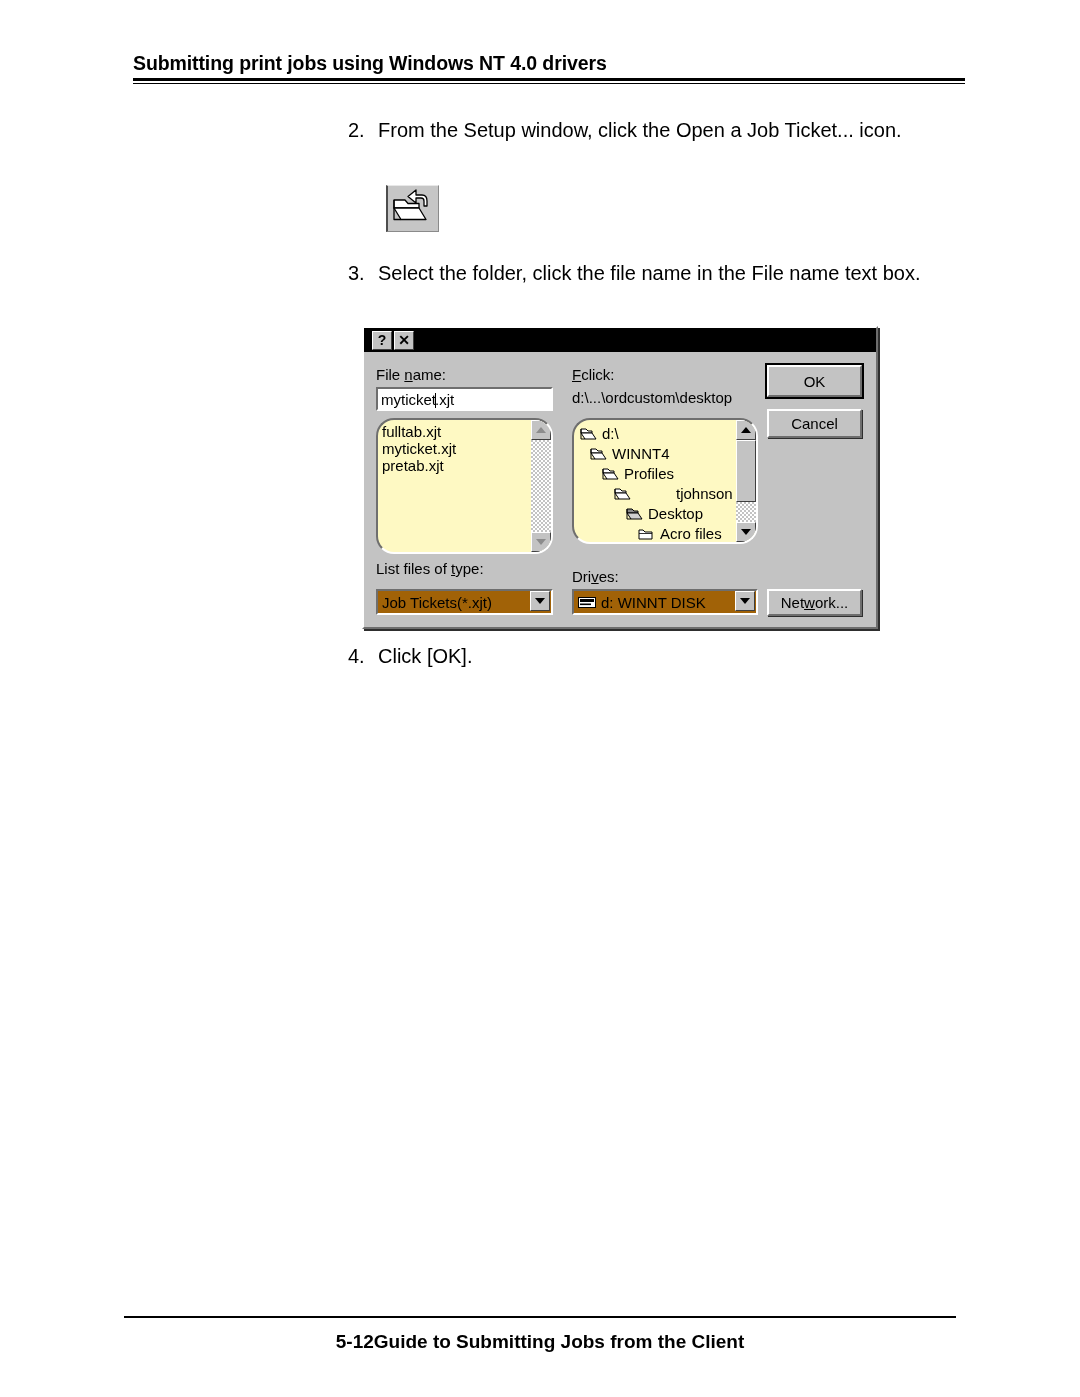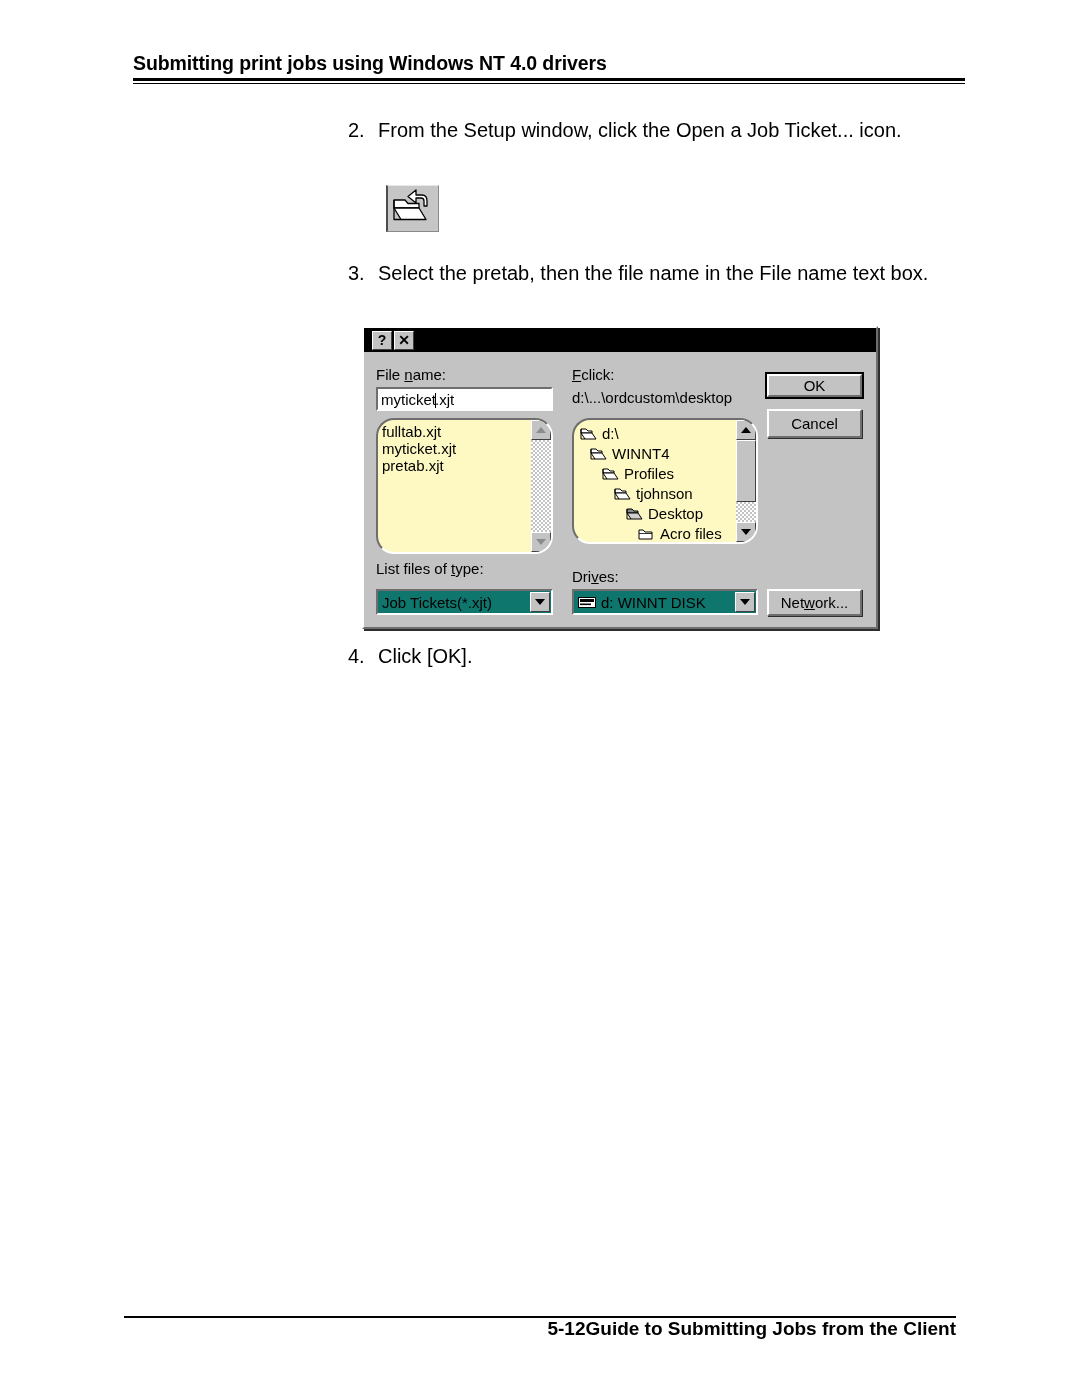--- a/index.html
+++ b/index.html
@@ -44,22 +44,23 @@
     position: absolute;
     left: 124px;
     top: 1316px;
     width: 832px;
   }
   .footer-rule {
     height: 2px;
     background: #000;
   }
   .footer-row {
-    display: flex;
-    justify-content: flex-end;
+    margin-top: 13px;
+    display: flex;
+    justify-content: center;
     align-items: baseline;
     font-size: 19px;
     font-weight: bold;
   }
 
   
   .step {
     position: absolute;
     display: flex;
     font-size: 20px;
@@ -254,28 +255,27 @@
     border-right: 5px solid transparent;
   }
   .arr.up { border-bottom: 6px solid #000; }
   .arr.down { border-top: 6px solid #000; }
   .arr.up.dis { border-bottom-color: #8c8c8c; }
   .arr.down.dis { border-top-color: #8c8c8c; }
 
   
   .combo {
     position: absolute;
-    background: #0f766e;
+    background: #a16207;
     border-top: 2px solid #6e6e6e;
     border-left: 2px solid #6e6e6e;
     border-right: 2px solid #ffffff;
     border-bottom: 2px solid #ffffff;
     box-sizing: border-box;
     display: flex;
-    align-items: center;
   }
   .combo .cval {
     flex: 1;
     font-size: 15px;
     padding-left: 4px;
     white-space: nowrap;
     display: flex;
     align-items: center;
     gap: 5px;
   }
@@ -330,21 +330,21 @@
   <svg width="49" height="43" viewBox="0 0 49 43">
     <path d="M28 4 L28 9 L34 9 Q39 9 39 15 L39 20 L36 20 L36 15 Q36 12 33 12 L28 12 L28 17 L20 10.5 Z" fill="#ffffff" stroke="#000000" stroke-width="1.3" stroke-linejoin="round"></path>
     <path d="M6 14 L17 14 L20 17.5 L31 17.5 L31 22 L6 22 Z" fill="#ffffff" stroke="#000000" stroke-width="1.3" stroke-linejoin="round"></path>
     <path d="M6 22 L31 22 L38 33.5 L13 33.5 Z" fill="#ffffff" stroke="#000000" stroke-width="1.3" stroke-linejoin="round"></path>
     <path d="M6 14 L6 33.5 L13 33.5" fill="none" stroke="#000000" stroke-width="1.3" stroke-linejoin="round"></path>
   </svg>
 </div>
 
 <div class="step" id="step3">
   <span class="num">3.</span>
-  <span class="txt">Select the pretab, then the file name in the File name text box.</span>
+  <span class="txt">Select the folder, click the file name in the File name text box.</span>
 </div>
 
 <div class="dialog">
 
   <div class="titlebar">
     <div class="tb-btn">?</div>
     <div class="tb-btn">✕</div>
   </div>
 
   <div class="dlg-body">
@@ -412,21 +412,21 @@
 
         <div class="row" style="padding-left:22px;">
           <svg width="17" height="13" viewBox="0 0 17 13">
             <path d="M1 2 L6 2 L8 4 L12 4 L12 6 L1 6 Z" fill="#ffffff" stroke="#000" stroke-width="1"></path>
             <path d="M1 6 L12 6 L16 12 L5 12 Z" fill="#ffffff" stroke="#000" stroke-width="1"></path>
             <path d="M1 2 L1 12 L5 12" fill="none" stroke="#000" stroke-width="1"></path>
           </svg>
           <span class="fname">Profiles</span>
         </div>
 
-        <div class="row" style="padding-left:34px;">
+        <div class="row" style="padding-left:34px;gap:40px;">
           <svg width="17" height="13" viewBox="0 0 17 13">
             <path d="M1 2 L6 2 L8 4 L12 4 L12 6 L1 6 Z" fill="#ffffff" stroke="#000" stroke-width="1"></path>
             <path d="M1 6 L12 6 L16 12 L5 12 Z" fill="#ffffff" stroke="#000" stroke-width="1"></path>
             <path d="M1 2 L1 12 L5 12" fill="none" stroke="#000" stroke-width="1"></path>
           </svg>
           <span class="fname">tjohnson</span>
         </div>
 
         <div class="row" style="padding-left:46px;">
           <svg width="17" height="13" viewBox="0 0 17 13">
@@ -468,21 +468,21 @@
           <rect x="2" y="2" width="14" height="3" fill="#000"></rect>
           <rect x="2" y="6.5" width="11" height="1.6" fill="#000"></rect>
         </svg>
         <span>d: WINNT DISK</span>
       </span>
       <span class="cbtn">
           <span class="arr down"></span>
         </span>
     </div>
 
-    <div class="btn default" style="left:403px; top:22px; width:95px; height:23px;">OK</div>
+    <div class="btn default" style="left:403px; top:13px; width:95px; height:32px;">OK</div>
     <div class="btn" style="left:403px; top:57px; width:95px; height:29px;">Cancel</div>
     <div class="btn" style="left:403px; top:237px; width:95px; height:27px;">
       <span><span>Net</span><u>w</u><span>ork...</span></span>
     </div>
 
   </div>
 </div>
 
 <div class="step" id="step4">
   <span class="num">4.</span>

